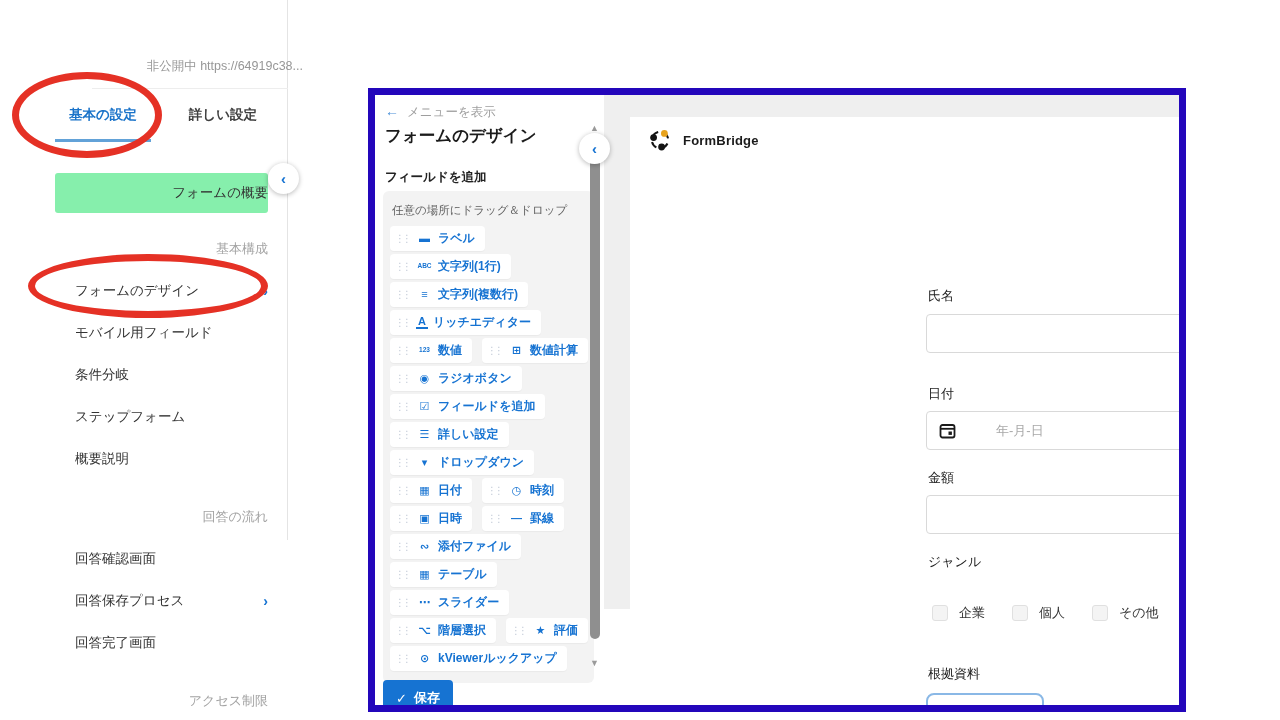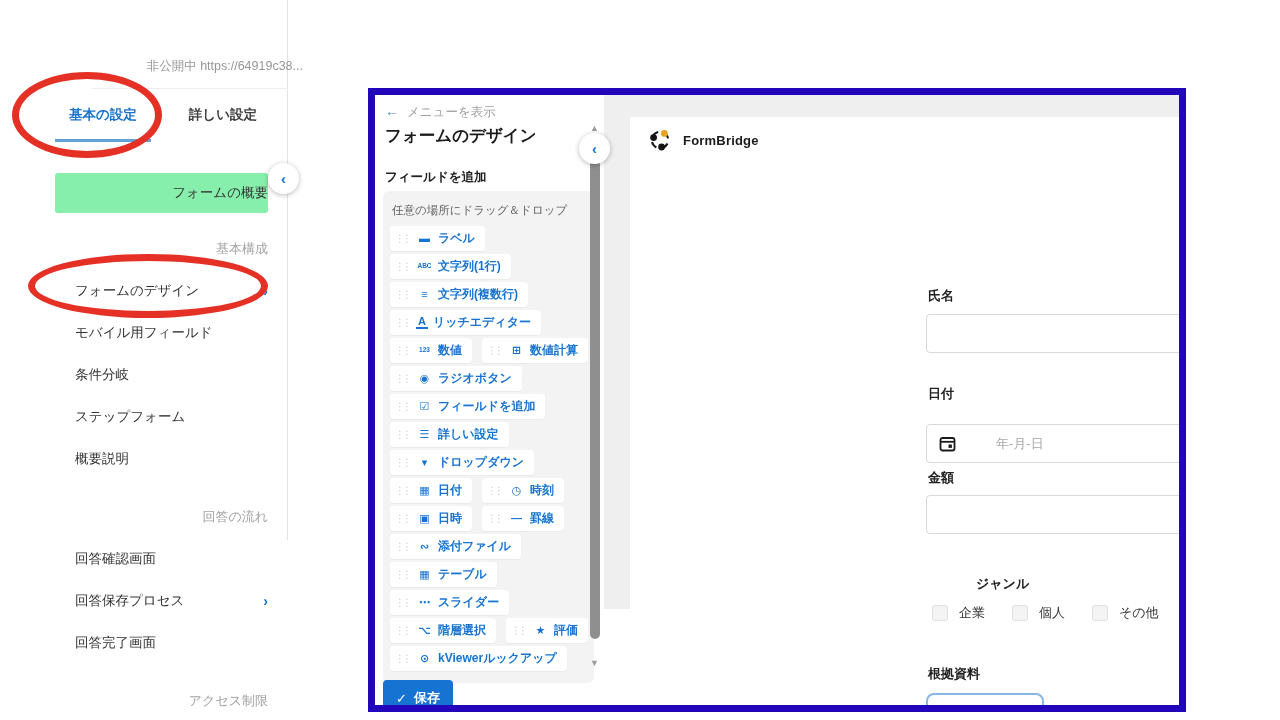--- a/index.html
+++ b/index.html
@@ -71,21 +71,21 @@
   #scroll-thumb { position:absolute; left:1px; top:16px; width:10px; height:500px;
     background:#8f8f8f; border-radius:5px; cursor:pointer; }
   #panel-collapse { left:204px; top:38px; }
   
   #preview { position:absolute; left:229px; top:0; width:575px; height:514px; background:#efefef; }
   #preview-card { position:absolute; left:26px; top:22px; width:600px; height:640px; background:#fff; }
   #brand-row { position:absolute; left:18px; top:11px; display:flex; align-items:center; gap:11px; }
   #brand-name { font-size:13px; font-weight:700; color:#1b1b1b; letter-spacing:.2px; }
   #form-title { position:absolute; left:298px; top:84px; font-size:17px;
     font-weight:700; color:#1b1b1b; }
-  .fld-label { position:absolute; left:298px; font-size:13px; font-weight:700; color:#222; }
+  .fld-label { position:absolute; left:298px; font-size:13px; font-weight:400; color:#222; }
   .fld-input { position:absolute; left:296px; width:332px; height:39px;
     background:#fff; border:1px solid #d9d9d9; border-radius:4px;
     display:flex; align-items:center; padding-left:12px; gap:10px; }
   .fld-input .ph { font-size:13px; color:#a8a8a8; }
   .cb-row { position:absolute; left:302px; display:flex; gap:27px; }
   .cb-item { display:flex; align-items:center; gap:11px; }
   .cb-box { width:16px; height:16px; background:#f4f4f4; border:1px solid #e0e0e0;
     border-radius:3px; cursor:pointer; }
   .cb-label { font-size:13px; color:#333; }
   .attach-button { position:absolute; left:296px; width:118px; height:40px;
@@ -306,31 +306,31 @@
             <circle cx="5.6" cy="9.6" r="3.4" fill="#141414"></circle>
             <circle cx="13.6" cy="19" r="3.4" fill="#141414"></circle>
             <circle cx="16.4" cy="5.4" r="3.4" fill="#e8a31d"></circle>
           </svg>
           <span id="brand-name">FormBridge</span>
         </div>
         <div id="preview-fields">
             <div class="fld-label" style="top: 170px;">氏名</div>
             <div class="fld-input" style="top: 197px;"></div>
             <div class="fld-label" style="top: 268px;">日付</div>
-            <div class="fld-input" style="top: 307px; gap: 40px;">
+            <div class="fld-input" style="top: 294px; gap: 40px;">
               <svg width="17" height="17" viewBox="0 0 17 17">
                 <rect x="1.5" y="3" width="14" height="12.5" rx="2" fill="none" stroke="#1b1b1b" stroke-width="1.8"></rect>
                 <line x1="1.5" y1="6.8" x2="15.5" y2="6.8" stroke="#1b1b1b" stroke-width="1.8"></line>
                 <rect x="9.5" y="9.5" width="3.4" height="3.4" fill="#1b1b1b"></rect>
               </svg>
               <span class="ph">年-月-日</span>
             </div>
             <div class="fld-label" style="top: 352px;">金額</div>
             <div class="fld-input" style="top: 378px;"></div>
-            <div class="fld-label" style="top: 458px; margin-left: 48px;">ジャンル</div>
+            <div class="fld-label" style="top: 436px;">ジャンル</div>
             <div class="cb-row" style="top: 487px;">
               <div class="cb-item">
                 <div class="cb-box"></div>
                 <span class="cb-label">企業</span>
               </div>
               <div class="cb-item">
                 <div class="cb-box"></div>
                 <span class="cb-label">個人</span>
               </div>
               <div class="cb-item">

